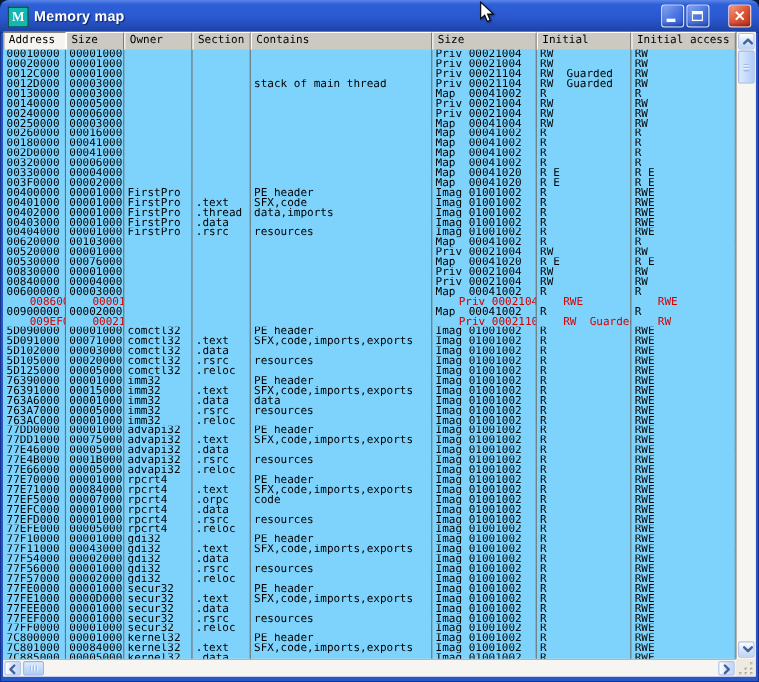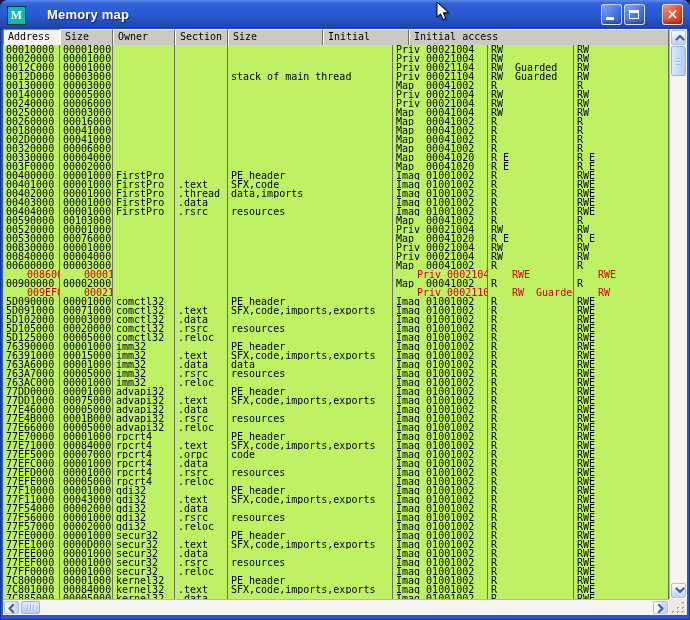--- a/index.html
+++ b/index.html
@@ -4,42 +4,42 @@
 <style>
   html,body{margin:0;padding:0;}
   body{width:690px;height:620px;background:#0A1C38;font-family:"DejaVu Sans Mono",monospace;overflow:hidden;}
   .window{position:absolute;left:0;top:0;width:690px;height:620px;background:#2A55C8;border-radius:8px 8px 0 0;box-shadow:inset 0 0 0 1px #16338E;}
   
   .titlebar{position:absolute;left:0;top:0;right:0;height:29px;border-radius:8px 8px 0 0;
     background:linear-gradient(180deg,#5A86E8 0%,#2E60D8 14%,#2A58D0 55%,#1C42A4 100%);
     border-bottom:1px solid #16338E;}
   .app-icon{position:absolute;left:7px;top:6px;width:17px;height:17px;background:#14B6B2;border:1px solid #063A3A;
     color:#fff;font:bold 12px/16px "Liberation Serif",serif;text-align:center;}
-  .title-text{position:absolute;left:47px;top:6px;color:#fff;font:bold 13px/17px "Liberation Sans",sans-serif;
+  .title-text{position:absolute;left:31px;top:6px;color:#fff;font:bold 13px/17px "Liberation Sans",sans-serif;
     text-shadow:1px 1px 1px rgba(10,20,70,.7);letter-spacing:.2px;}
   .tb-btn{position:absolute;top:4px;width:21px;height:21px;border-radius:3px;border:1px solid rgba(255,255,255,.75);
     box-sizing:border-box;background:linear-gradient(135deg,#89A9F2 0%,#4E79E4 50%,#2F5BD0 100%);
     box-shadow:inset 0 -2px 3px rgba(0,10,60,.35);}
   .btn-min{right:68px;} .btn-max{right:45px;}
   .btn-close{right:7px;background:linear-gradient(135deg,#F2A28C 0%,#E4593A 45%,#C23318 100%);}
   .glyph-min{position:absolute;left:4px;bottom:4px;width:8px;height:3px;background:#fff;}
   .glyph-max{position:absolute;left:4px;top:5px;width:10px;height:9px;border:1px solid #fff;border-top-width:3px;box-sizing:border-box;}
   .glyph-close{position:absolute;left:0;top:0;width:19px;height:19px;color:#fff;font:bold 13px/19px "Liberation Sans",sans-serif;text-align:center;}
   
   .client{position:absolute;left:3px;top:29px;right:3px;bottom:5px;background:#FEF9EF;}
   
   .header-row{position:absolute;left:0;top:0;right:18px;height:16px;display:flex;background:#CBC9C2;border-bottom:1px solid #55534E;box-sizing:border-box;}
   .hcell{height:22px;box-sizing:border-box;background:#CBC9C2;border-top:1px solid #FFFFFF;border-left:1px solid #FFFFFF;
     border-right:1px solid #6B6963;border-bottom:1px solid #6B6963;
     font:10px/13px "DejaVu Sans Mono",monospace;color:#000;padding-left:4px;white-space:pre;overflow:hidden;}
   .hcell.pressed{background:#F5F4F0;border-top:1px solid #8A8880;border-left:1px solid #8A8880;border-right:1px solid #FFFFFF;border-bottom:1px solid #FFFFFF;}
   
   .c0{width:57px;} .c1{width:53px;} .c2{width:62px;} .c3{width:53px;} .c4{width:165px;} .c5{width:95px;} .c6{width:86px;} .c7{flex:1;width:auto;}
   
-  .table-body{position:absolute;left:0;top:16px;right:18px;bottom:16px;overflow:hidden;background:#bef264;}
+  .table-body{position:absolute;left:0;top:16px;right:18px;bottom:16px;overflow:hidden;background:#7dd3fc;}
   .row{display:flex;height:9px;}
   .cell{height:9px;box-sizing:border-box;border-right:1px solid #6E6E6E;padding-left:3px;
     font:10px/9px "DejaVu Sans Mono",monospace;color:#000;white-space:pre;overflow:hidden;}
   .row.red .cell{color:#D40000;padding-left:24px;}
   
   .vscroll{position:absolute;top:0;right:0;bottom:16px;width:18px;background:#F6F5F1;border-left:1px solid #B8B5AC;box-sizing:border-box;}
   .hscroll{position:absolute;left:0;bottom:0;right:18px;height:16px;background:#F6F5F1;border-top:1px solid #B8B5AC;box-sizing:border-box;}
   .sbtn{position:absolute;background:linear-gradient(180deg,#FDFEFF 0%,#D9E6FB 50%,#BFD3F6 100%);
     border:1px solid #AEC2E8;border-radius:2px;box-sizing:border-box;}
   .sbtn svg{position:absolute;left:0;top:0;}
@@ -78,20 +78,21 @@
       </div>
   </div>
 
   <div class="client">
 
     <div class="header-row">
         <div class="hcell c0 pressed">Address</div>
         <div class="hcell c1">Size</div>
         <div class="hcell c2">Owner</div>
         <div class="hcell c3">Section</div>
+        <div class="hcell c4">Contains</div>
         <div class="hcell c5">Size</div>
         <div class="hcell c6">Initial</div>
         <div class="hcell c7">Initial access</div>
       </div>
 
     <div class="table-body">
         <div class="row">
           <div class="cell c0">00010000</div>
           <div class="cell c1">00001000</div>
           <div class="cell c2"></div>
@@ -275,21 +276,21 @@
           <div class="cell c0">00404000</div>
           <div class="cell c1">00001000</div>
           <div class="cell c2">FirstPro</div>
           <div class="cell c3">.rsrc</div>
           <div class="cell c4">resources</div>
           <div class="cell c5">Imag 01001002</div>
           <div class="cell c6">R</div>
           <div class="cell c7">RWE</div>
         </div>
         <div class="row">
-          <div class="cell c0">00590000</div>
+          <div class="cell c0">00620000</div>
           <div class="cell c1">00103000</div>
           <div class="cell c2"></div>
           <div class="cell c3"></div>
           <div class="cell c4"></div>
           <div class="cell c5">Map  00041002</div>
           <div class="cell c6">R</div>
           <div class="cell c7">R</div>
         </div>
         <div class="row">
           <div class="cell c0">00520000</div>

